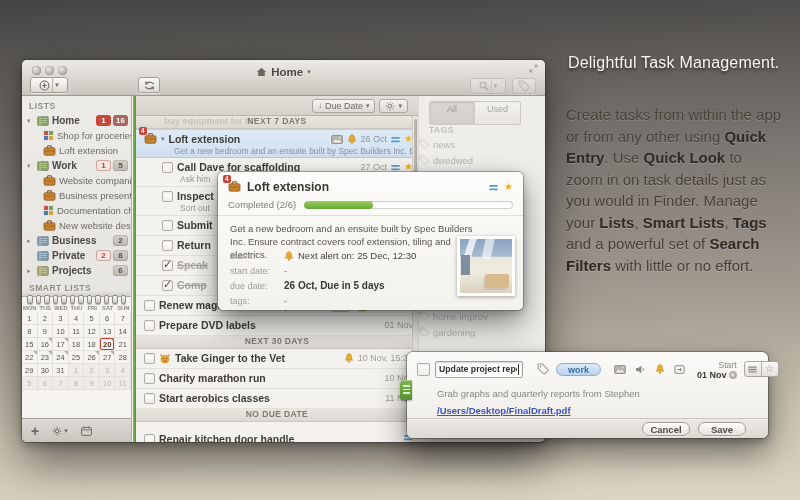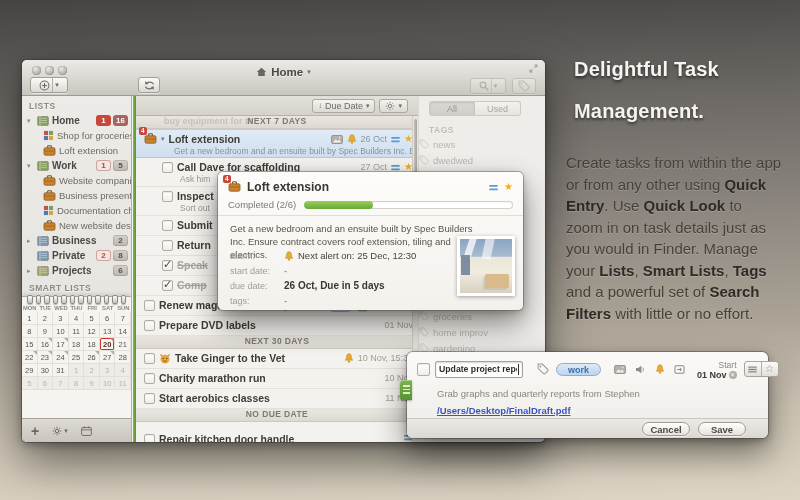--- a/index.html
+++ b/index.html
@@ -3,21 +3,21 @@
 <meta charset="utf-8">
 <style>
   html,body{margin:0;padding:0;background:#222;}
   #stage{position:relative;width:800px;height:500px;overflow:hidden;
     font-family:"Liberation Sans","DejaVu Sans",sans-serif;
     background:linear-gradient(178deg,#454443 0%,#6b6763 22%,#8d8780 45%,#aaa295 65%,#c9c1b1 82%,#ded6c5 100%);}
   .ic{display:inline-flex;align-items:center;justify-content:center;flex:none;line-height:0}
 
   
   #marketing{position:absolute;left:566px;top:40px;width:216px;z-index:2}
-  #mk-title{margin:8px;font-size:20px;font-weight:bold;line-height:42px;color:#f7f5f1;
+  #mk-title{margin:2px;font-size:16px;font-weight:normal;line-height:42px;color:#f7f5f1;
     text-shadow:0 2px 3px rgba(0,0,0,.55);letter-spacing:.2px}
   #mk-body{margin:20px 0 0;font-size:15px;line-height:21.5px;color:#474239;
     text-shadow:0 1px 0 rgba(255,255,255,.18)}
   #mk-body .b{font-weight:bold;color:#2e2a25}
 
   
   #win{position:absolute;left:22px;top:60px;width:523px;height:382px;border-radius:5px;z-index:10;
     background:#f4f2ee;box-shadow:0 0 0 1px rgba(60,56,50,.55),0 20px 45px rgba(0,0,0,.5),0 3px 10px rgba(0,0,0,.3)}
   #titlebar{position:absolute;left:0;top:0;right:0;height:36px;border-radius:5px 5px 0 0;
     background:linear-gradient(#eceae6,#d6d3cd 65%,#c9c5bf);border-bottom:1px solid #9e9a93;box-sizing:border-box}
@@ -109,21 +109,21 @@
   .pill{font-size:7.5px;font-weight:bold;color:#557fae;background:linear-gradient(#e3eefa,#cbdff2);
     border:1px solid #9ab8da;border-radius:7px;padding:0 6px;line-height:9px;height:10px}
   #scroll{position:absolute;right:0;top:20px;bottom:0;width:6px;background:#e7e4de;border-left:1px solid #cfccc5;box-sizing:border-box}
   #scroll .thumb{position:absolute;left:1px;right:1px;top:3px;height:68px;border-radius:3px;
     background:linear-gradient(90deg,#c6c2bb,#a9a59e)}
 
   
   #tags{position:absolute;left:396px;right:0;top:36px;bottom:0;background:#eceae5;border-left:1px solid #c5c1ba;
     border-radius:0 0 5px 0;opacity:.5;box-sizing:border-box}
   #tag-tabs{position:absolute;left:10px;top:5px;display:flex}
-  .tagtab{width:46px;height:15px;line-height:14px;text-align:center;font-size:9px;color:#5d5952;
+  .tagtab{width:46px;height:24px;line-height:14px;text-align:center;font-size:9px;color:#5d5952;
     border:1px solid #a5a19a;background:linear-gradient(#f4f2ee,#ddd9d3);box-sizing:border-box}
   .tagtab.on{background:linear-gradient(#c3bfb8,#b1ada6);box-shadow:inset 0 1px 2px rgba(0,0,0,.25);color:#3f3c36}
   .tagtab:first-child{border-radius:3px 0 0 3px}
   .tagtab:last-child{border-radius:0 3px 3px 0;border-left:none}
   #tags .side-h{position:absolute;left:3px;top:24px}
   .taglist{position:absolute;left:0;right:4px}
   .tag-item{display:flex;align-items:center;gap:4px;height:16px}
   .tag-item .lbl{font-size:9.5px;color:#7d7972;white-space:nowrap;overflow:hidden}
 
   
@@ -746,29 +746,20 @@
             <span class="ic">
               <svg width="10" height="10" viewBox="0 0 13 13">
                 <path d="M1.2 1.2h4.6l5.8 5.8a1.2 1.2 0 0 1 0 1.7l-2.9 2.9a1.2 1.2 0 0 1-1.7 0L1.2 5.8z" fill="none" stroke="#a5a199" stroke-width="1.2"></path>
                 <circle cx="3.8" cy="3.8" r="1" fill="#a5a199"></circle>
               </svg>
             </span>
             <span class="lbl">dwedwed</span>
           </div>
         </div>
       <div class="taglist" style="top:212px" id="tags-bottom">
-          <div class="tag-item">
-            <span class="ic">
-              <svg width="10" height="10" viewBox="0 0 13 13">
-                <path d="M1.2 1.2h4.6l5.8 5.8a1.2 1.2 0 0 1 0 1.7l-2.9 2.9a1.2 1.2 0 0 1-1.7 0L1.2 5.8z" fill="none" stroke="#a5a199" stroke-width="1.2"></path>
-                <circle cx="3.8" cy="3.8" r="1" fill="#a5a199"></circle>
-              </svg>
-            </span>
-            <span class="lbl">groceries</span>
-          </div>
           <div class="tag-item">
             <span class="ic">
               <svg width="10" height="10" viewBox="0 0 13 13">
                 <path d="M1.2 1.2h4.6l5.8 5.8a1.2 1.2 0 0 1 0 1.7l-2.9 2.9a1.2 1.2 0 0 1-1.7 0L1.2 5.8z" fill="none" stroke="#a5a199" stroke-width="1.2"></path>
                 <circle cx="3.8" cy="3.8" r="1" fill="#a5a199"></circle>
               </svg>
             </span>
             <span class="lbl">home improv</span>
           </div>
           <div class="tag-item">

